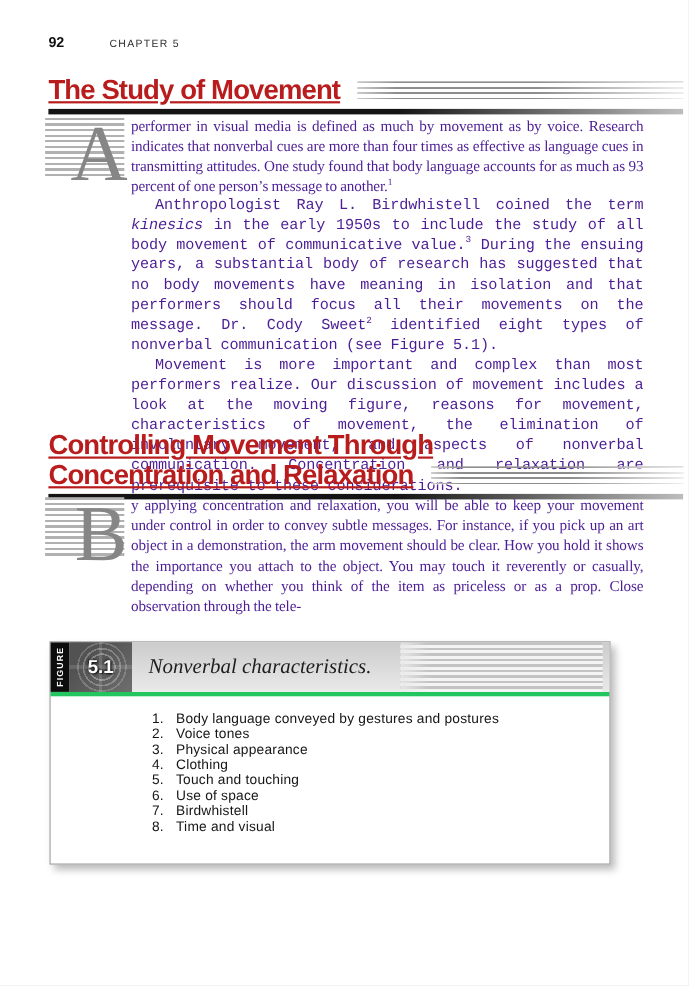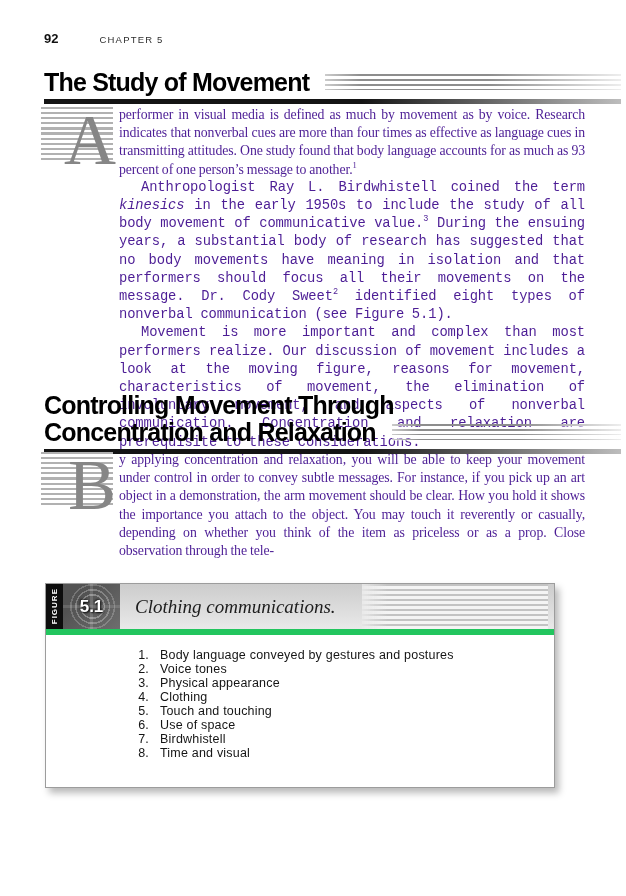--- a/index.html
+++ b/index.html
@@ -11,21 +11,21 @@
 
   
   .running-head { position:absolute; top:32px; left:44px; display:flex; align-items:baseline;gap:29px; }
   .page-num { font:700 13px/14px "Liberation Sans", sans-serif; color:#111; }
   .chapter-label { margin-left:12px; font:400 9.5px/14px "Liberation Sans", sans-serif; letter-spacing:1.2px; color:#2e2e2e; }
 
   
   .sec { position:absolute; left:44px; width:577px; }
   .sec1 { top:69px; }
   .sec2 { top:392px; }
-  .h-line { margin:0; font:700 25px/27px "Liberation Sans", sans-serif; letter-spacing:-0.8px; color:#000000; white-space:nowrap; }
+  .h-line { margin:0; font:700 25px/27px "Liberation Sans", sans-serif; letter-spacing:-0.8px; color:#b91c1c; white-space:nowrap;text-decoration:underline; }
   .h-row { display:flex; align-items:center; }
   .speed-lines {
     flex:1; height:17px; margin-left:16px; align-self:center;
     background-image:
       linear-gradient(to right, rgba(255,255,255,0.55) 0%, rgba(255,255,255,0) 12%, rgba(255,255,255,0) 55%, rgba(255,255,255,0.85) 100%),
       repeating-linear-gradient(to bottom, #8d8d8d 0px, #8d8d8d 1.7px, rgba(0,0,0,0) 1.7px, rgba(0,0,0,0) 4.9px);
   }
   .h-rule {
     height:4.5px; margin-top:3px;
     background:linear-gradient(to right, #141414 0%, #141414 55%, #8f8f8f 88%, #bdbdbd 100%);
@@ -52,21 +52,21 @@
     font-family:"Liberation Serif", serif; font-weight:400;
     font-size:72px; line-height:52px; color:#868686;
   }
 
   
   .figbox {
     position:absolute; left:45px; top:583px; width:508px; margin:0;
     background:#ffffff; border:1px solid #9c9c9c;
     box-shadow:4px 5px 7px rgba(0,0,0,0.28);
   }
-  .fig-header { display:flex; height:45px; border-bottom:6px solid #22c55e; }
+  .fig-header { display:flex; height:45px; border-bottom:4px solid #22c55e; }
   .fig-strip {
     width:17px; background:#0d0d0d; display:flex; align-items:center; justify-content:center;
   }
   .fig-strip span {
     writing-mode:vertical-rl; transform:rotate(180deg);
     font:700 8px "Liberation Sans", sans-serif; color:#ffffff; letter-spacing:1px;
   }
   .fig-badge {
     width:57px; position:relative; display:flex; align-items:center; justify-content:center;
     background-image:
@@ -148,21 +148,21 @@
 
   <figure class="figbox">
     <div class="fig-header">
       <div class="fig-strip">
         <span>FIGURE</span>
       </div>
       <div class="fig-badge">
         <span>5.1</span>
       </div>
       <div class="fig-titlebar">
-        <span class="fig-title">Clothing communications.</span>
+        <span class="fig-title">Nonverbal characteristics.</span>
         <div class="fig-stripes"></div>
       </div>
     </div>
     <div class="fig-body" id="figitems">
         <div class="fig-item">
           <span class="fig-num">1.</span>
           <span class="fig-txt">Body language conveyed by gestures and postures</span>
         </div>
         <div class="fig-item">
           <span class="fig-num">2.</span>

